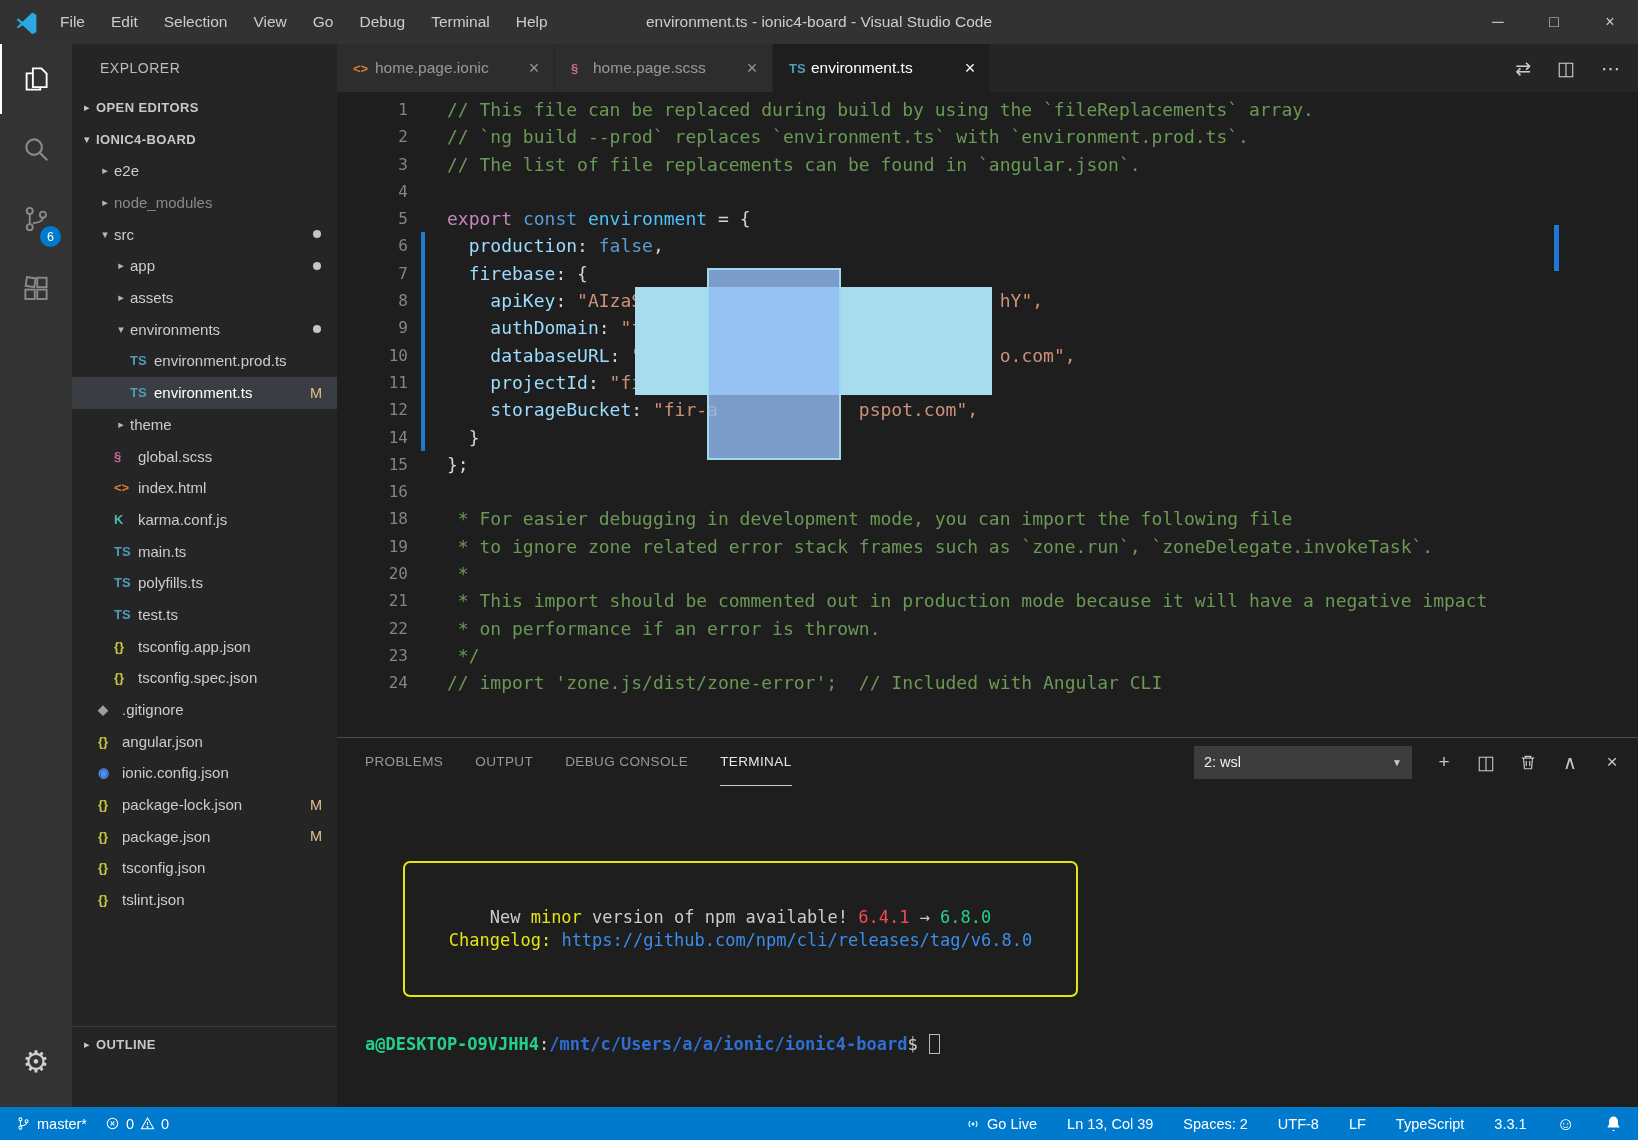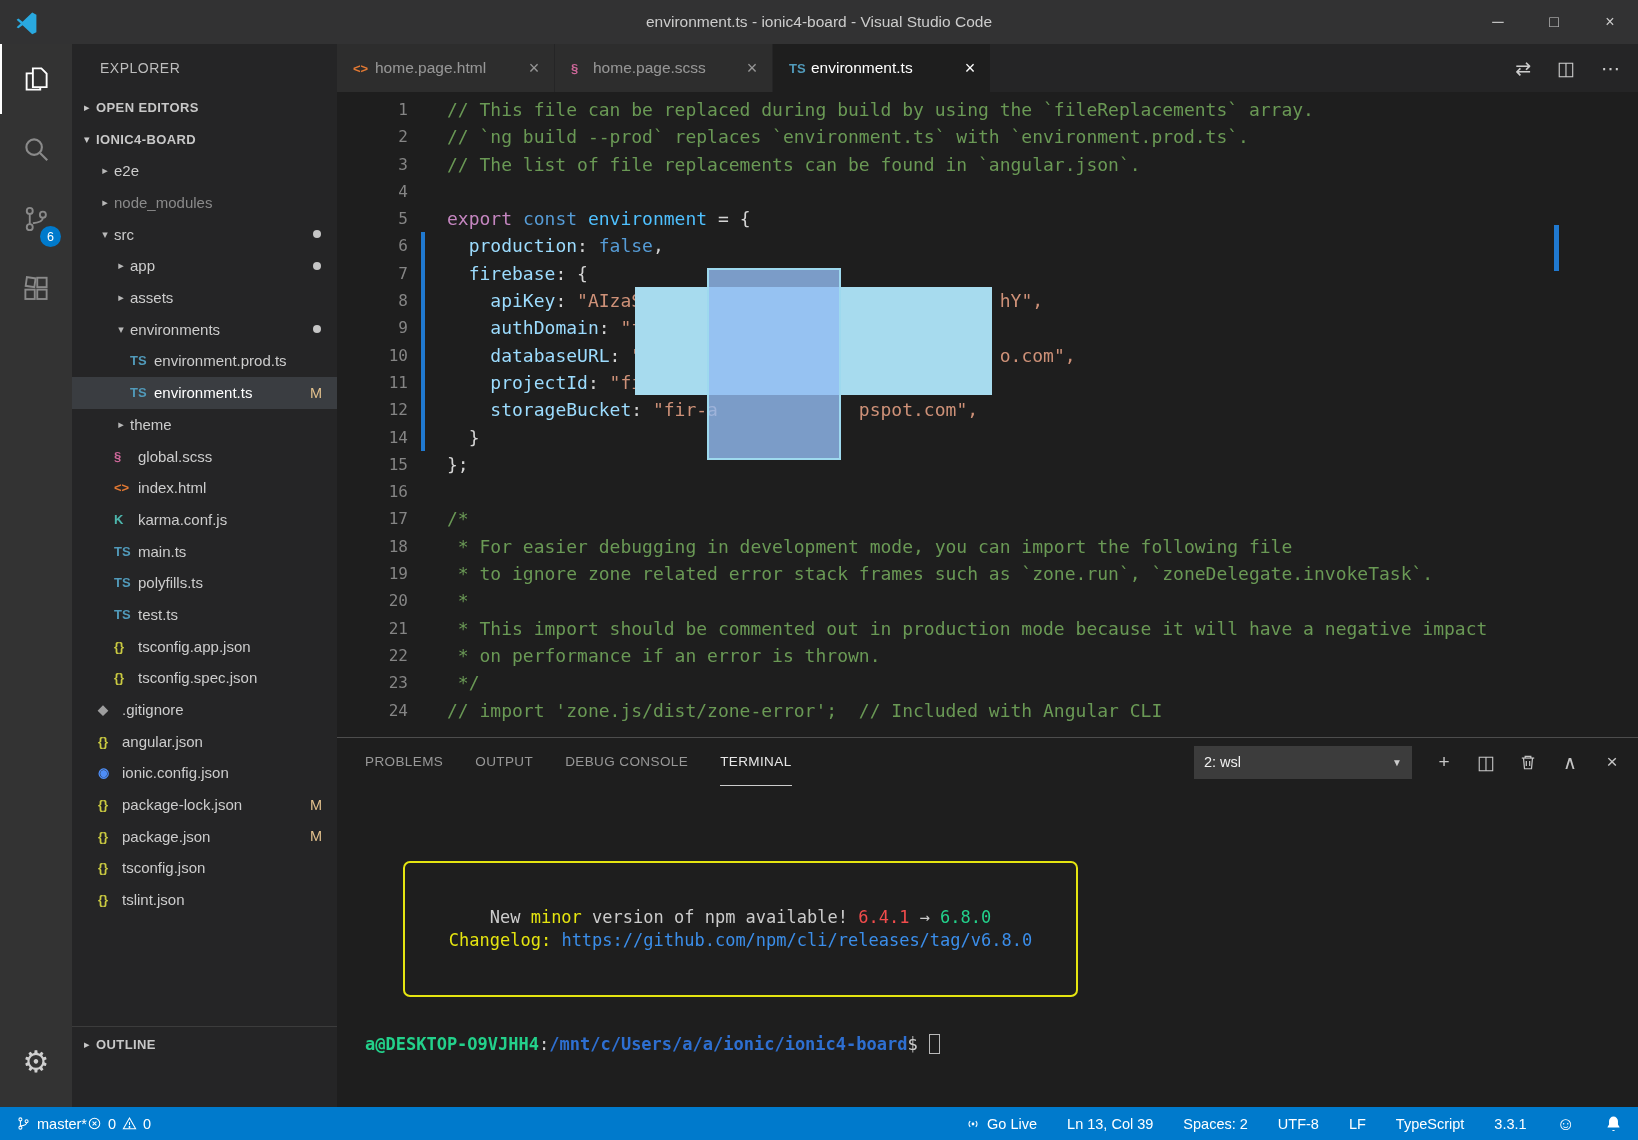--- a/index.html
+++ b/index.html
@@ -88,37 +88,47 @@
   .terminal{flex:1;position:relative;font-family:"DejaVu Sans Mono","Liberation Mono",monospace;font-size:17px;color:#cccccc;}
   .npm-box{position:absolute;left:66px;top:75px;width:675px;height:136px;border:2px solid #e5e510;border-radius:7px;box-sizing:border-box;display:flex;flex-direction:column;justify-content:center;text-align:center;line-height:23.5px;}
   .prompt{position:absolute;left:28px;top:248px;white-space:pre;}
   .tt-plain{color:#cccccc;} .tt-yellow{color:#e5e510;} .tt-red{color:#f14c4c;}
   .tt-green{color:#23d18b;} .tt-link{color:#3b8eea;}
   .tt-user{color:#23d18b;font-weight:bold;margin-top:40px;} .tt-path{color:#2e6fd1;font-weight:bold;}
   .tcursor{display:inline-block;width:11px;height:20px;border:1px solid #b9b9b9;vertical-align:-4px;margin-left:1px;box-sizing:border-box;}
 
   
   .status-bar{height:33px;flex:none;background:#007acc;color:#ffffff;display:flex;align-items:center;font-size:14.5px;padding:0 16px;}
-  .sb-left{display:flex;align-items:center;}
+  .sb-left{display:flex;gap:18px;align-items:center;}
   .sb-right{margin-left:auto;display:flex;gap:30px;align-items:center;text-align:center;}
   .sb-item{display:flex;align-items:center;gap:6px;white-space:nowrap;cursor:default;}
   .sb-item svg{display:block;}
   .smiley{font-size:18px;line-height:1;}
 </style>
 </head>
 <body>
 
 <div id="app">
 
   <header class="title-bar">
     <span class="logo">
       <svg width="25" height="25" viewBox="0 0 24 24">
           <path d="M17.5 2.5 8.2 11.2 4.2 8.2 2.5 9.3l3.9 3.6-3.9 3.6 1.7 1.1 4-3 9.3 8.7 4-2V4.5z" fill="#29a9e0"></path>
         </svg>
     </span>
+    <nav id="menu-bar">
+        <div class="menu-item">File</div>
+        <div class="menu-item">Edit</div>
+        <div class="menu-item">Selection</div>
+        <div class="menu-item">View</div>
+        <div class="menu-item">Go</div>
+        <div class="menu-item">Debug</div>
+        <div class="menu-item">Terminal</div>
+        <div class="menu-item">Help</div>
+      </nav>
     <div class="window-title">environment.ts - ionic4-board - Visual Studio Code</div>
     <div id="window-controls">
         <div class="wc-btn">─</div>
         <div class="wc-btn">□</div>
         <div class="wc-btn">×</div>
       </div>
   </header>
 
   <div class="main">
 
@@ -289,21 +299,21 @@
         <span>OUTLINE</span>
       </div>
     </aside>
 
     <div class="editor-col">
 
       <div class="tab-bar">
         <div id="tabs">
             <div class="tab">
               <span class="ficon" style="color: rgb(227, 121, 51);">&lt;&gt;</span>
-              <span class="tab-label">home.page.html</span>
+              <span class="tab-label">home.page.ionic</span>
               <span class="tab-close">×</span>
             </div>
             <div class="tab">
               <span class="ficon" style="color: rgb(205, 103, 153);">§</span>
               <span class="tab-label">home.page.scss</span>
               <span class="tab-close">×</span>
             </div>
             <div class="tab active">
               <span class="ficon" style="color: rgb(81, 154, 186);">TS</span>
               <span class="tab-label">environment.ts</span>
@@ -386,25 +396,20 @@
             </div>
             <div class="cl">
               <span class="ln">15</span>
               <span class="gitbar"></span>
               <span class="lt"><span class="tk-plain">};</span></span>
             </div>
             <div class="cl">
               <span class="ln">16</span>
               <span class="gitbar"></span>
               <span class="lt"></span>
-            </div>
-            <div class="cl">
-              <span class="ln">17</span>
-              <span class="gitbar"></span>
-              <span class="lt"><span class="tk-comment">/*</span></span>
             </div>
             <div class="cl">
               <span class="ln">18</span>
               <span class="gitbar"></span>
               <span class="lt"><span class="tk-comment"> * For easier debugging in development mode, you can import the following file</span></span>
             </div>
             <div class="cl">
               <span class="ln">19</span>
               <span class="gitbar"></span>
               <span class="lt"><span class="tk-comment"> * to ignore zone related error stack frames such as `zone.run`, `zoneDelegate.invokeTask`.</span></span>

